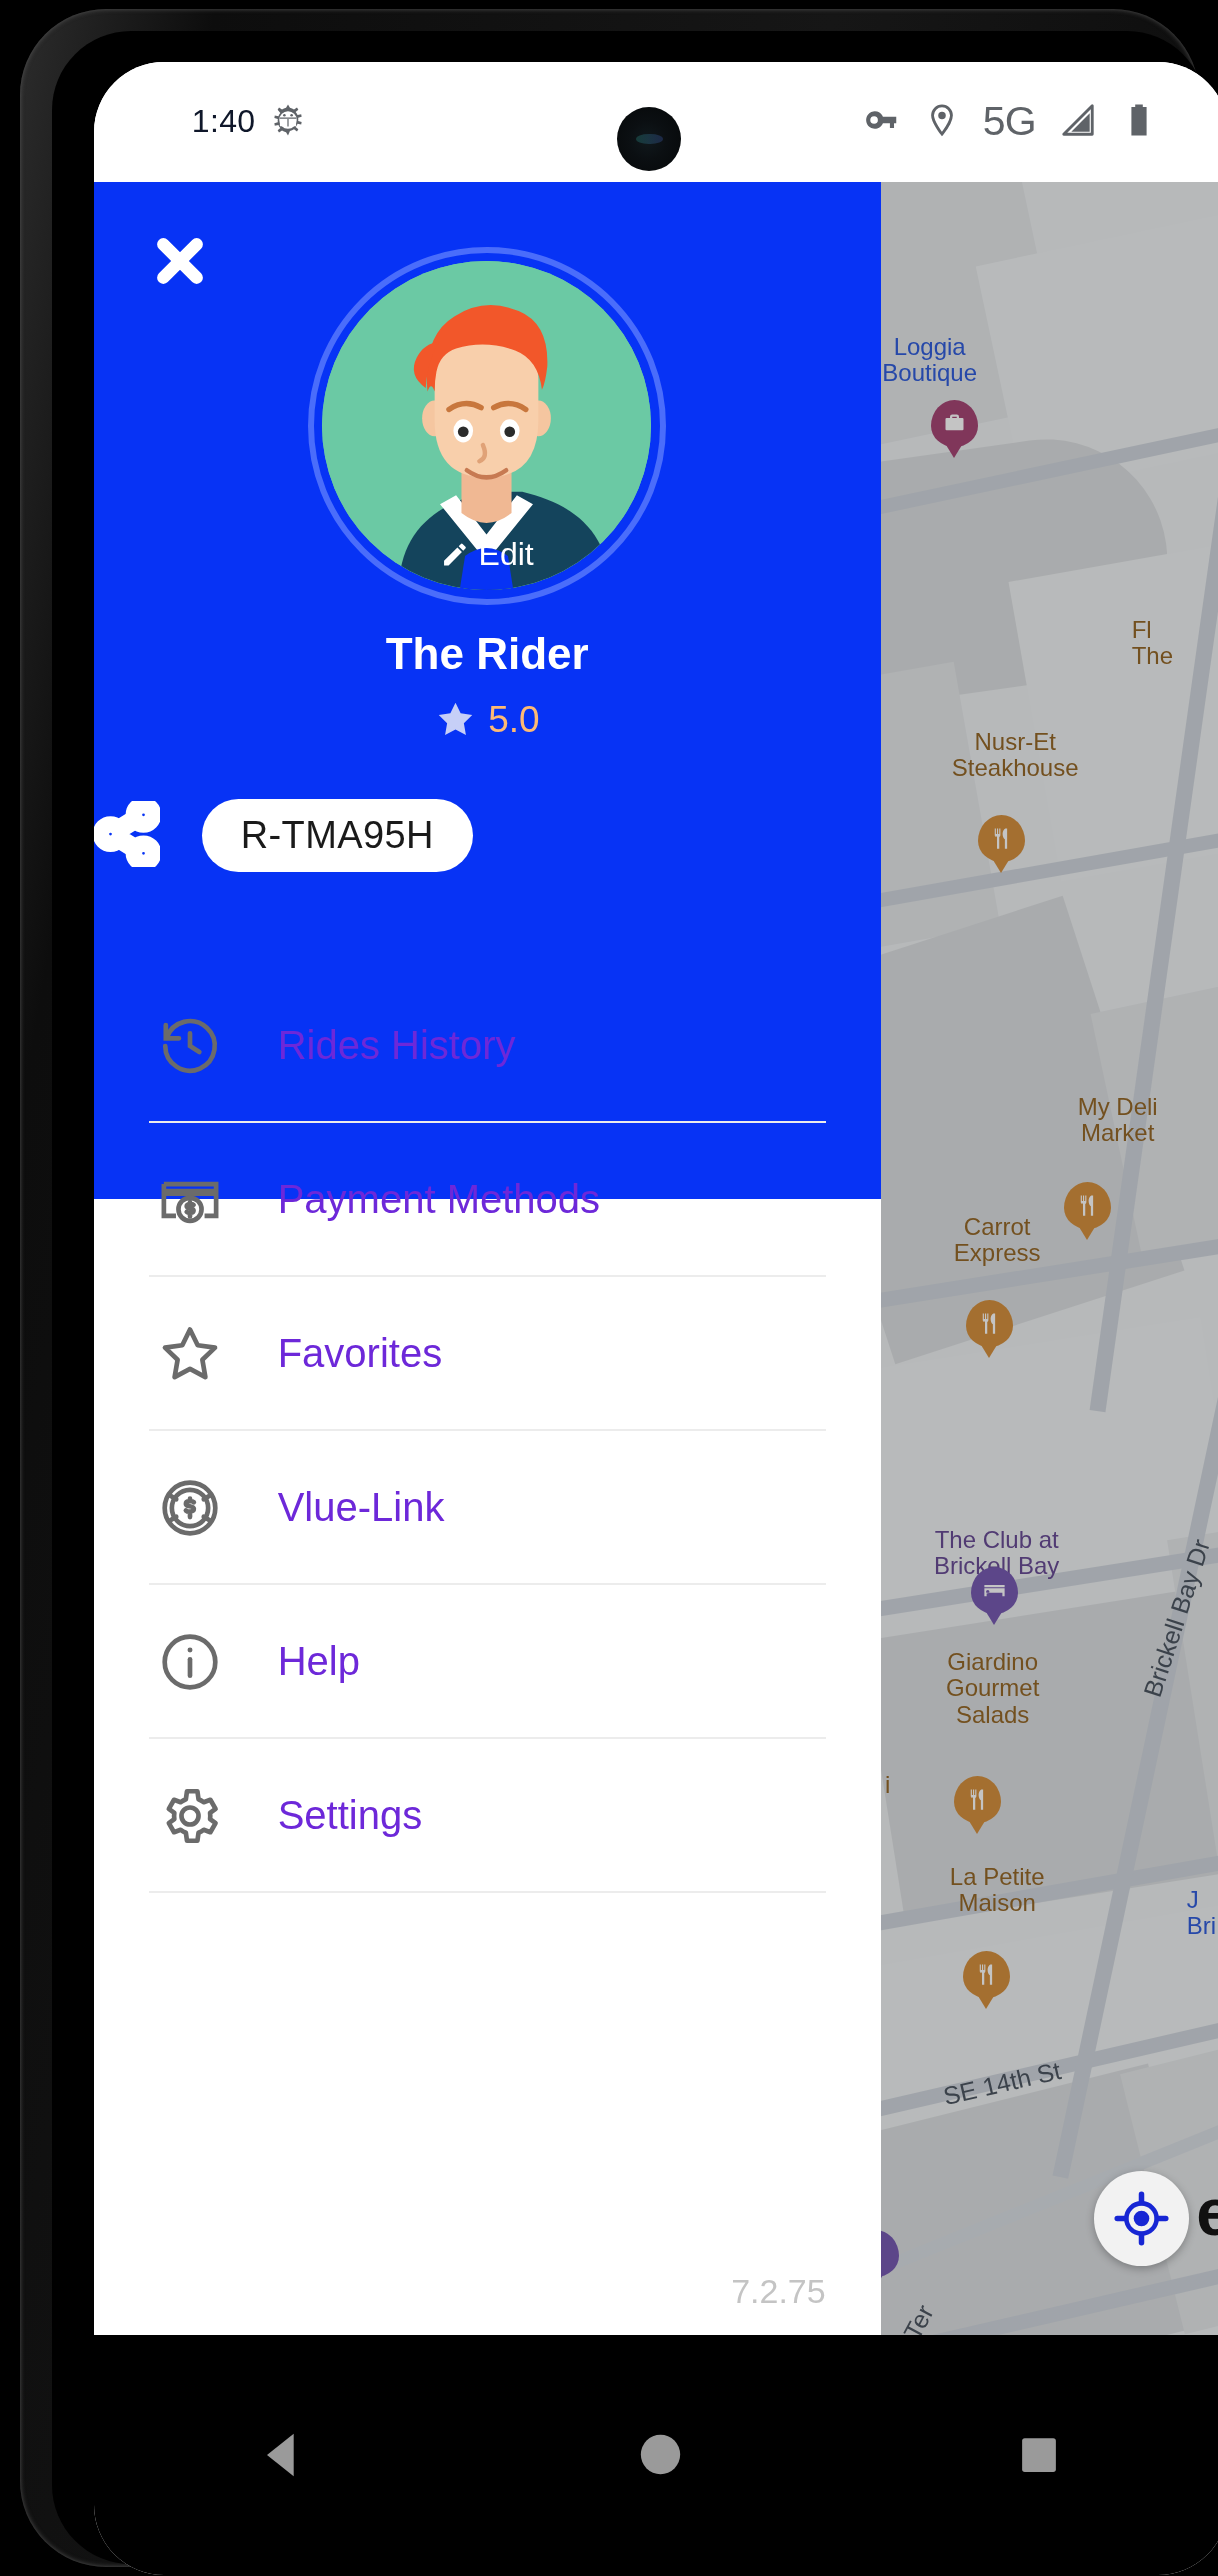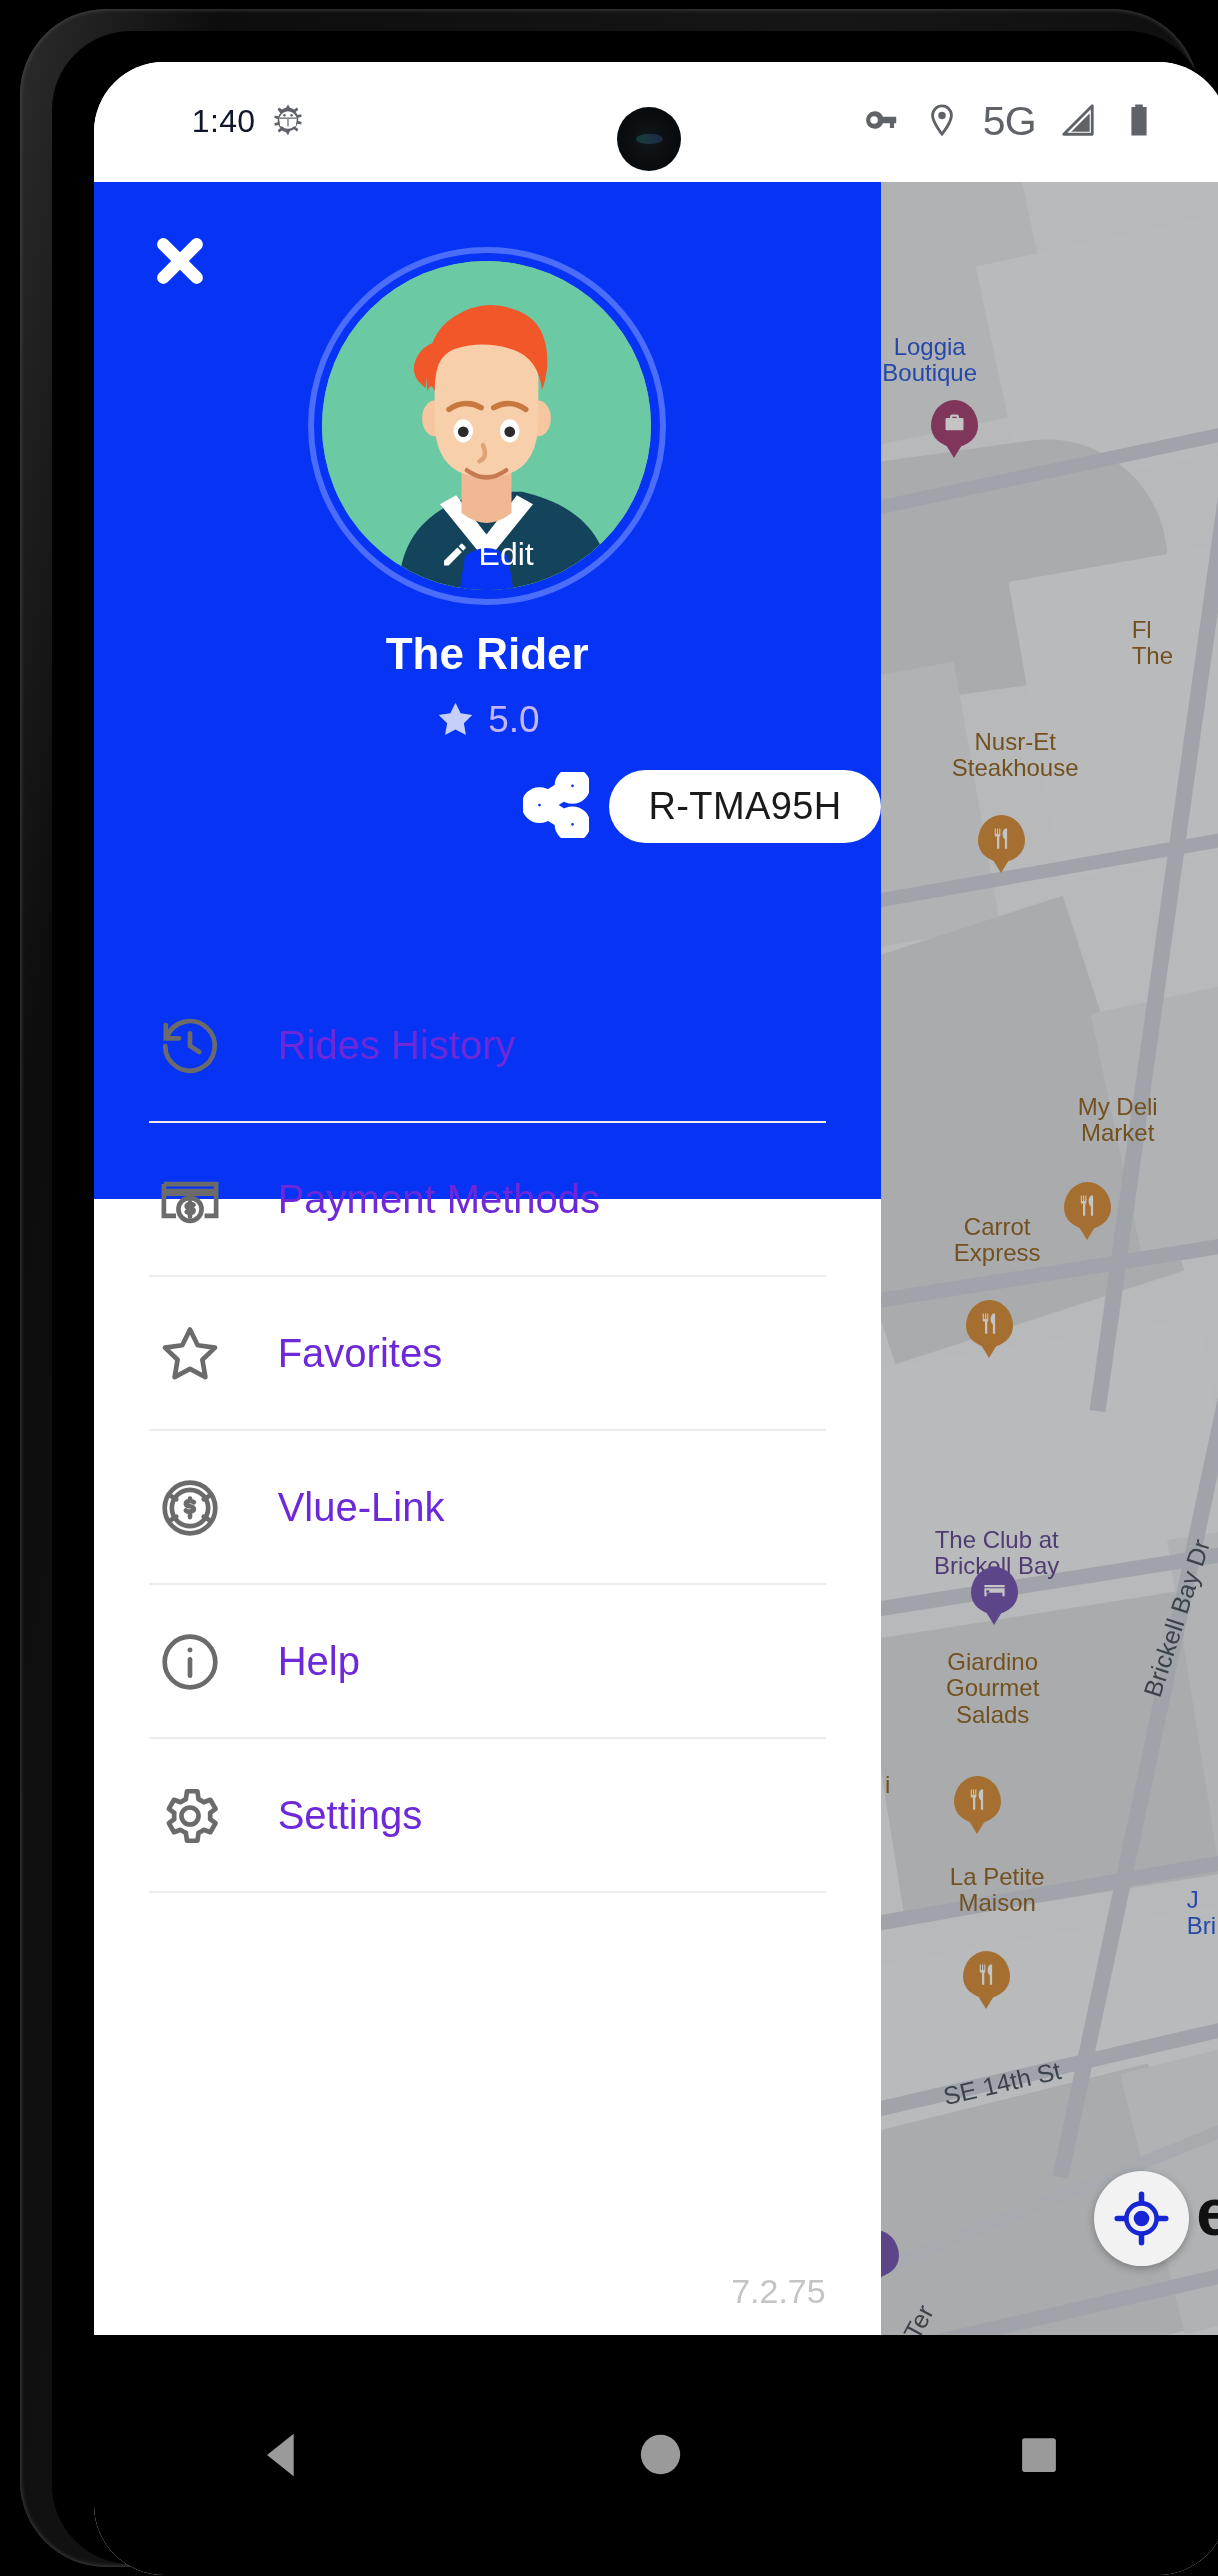--- a/index.html
+++ b/index.html
@@ -169,25 +169,25 @@
     position:absolute; left:0; right:0; top:447px;
     text-align:center; color:#fff;
     font-size:44px; font-weight:bold;
     font-family:"Liberation Sans",sans-serif;
   }
   #rating-row {
     position:absolute; left:0; right:0; top:517px;
     display:flex; align-items:center; justify-content:center; gap:12.5px;
   }
   #rating-row svg { width:41px; height:41px; fill:#c6cff7; }
-  #rating-row .val { color:#c4b5fd; font-size:37px; font-family:"Liberation Sans",sans-serif;}
+  #rating-row .val { color:#fdba74; font-size:37px; font-family:"Liberation Sans",sans-serif;}
 
   #referral-row {
-    position:absolute; left:0; right:0; top:588px;
-    display:flex; align-items:center; justify-content:flex-end; gap:20px;
+    position:absolute; left:0; right:0; top:617px;
+    display:flex; align-items:center; justify-content:flex-start; gap:42px;
   }
   #share-icon svg { width:66px; height:66px; stroke:#fff; fill:none; stroke-width:7; }
   #referral-pill {
     background:#fff; border-radius:54px;
     padding:15px 39px;
     font-size:38px; color:#1a1a1a;
     font-family:"Liberation Sans",sans-serif;
     letter-spacing:0.4px;
   }
 

